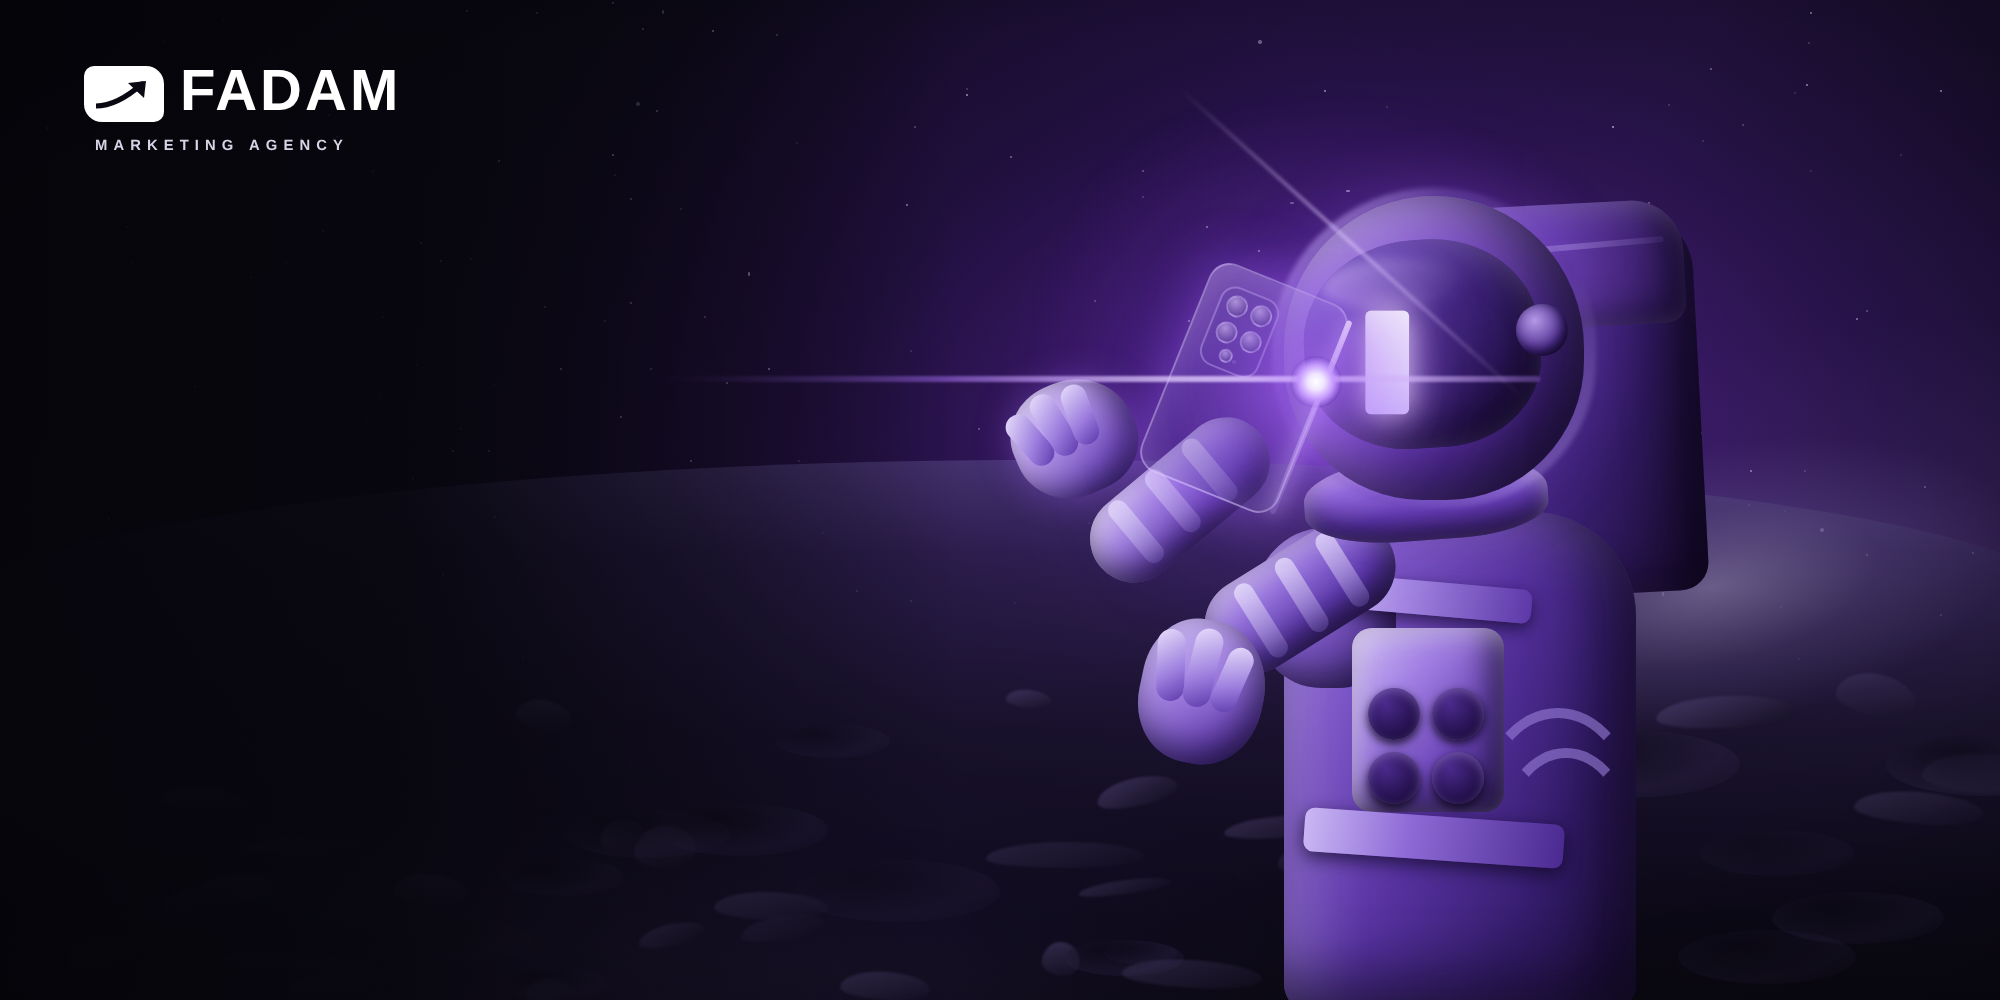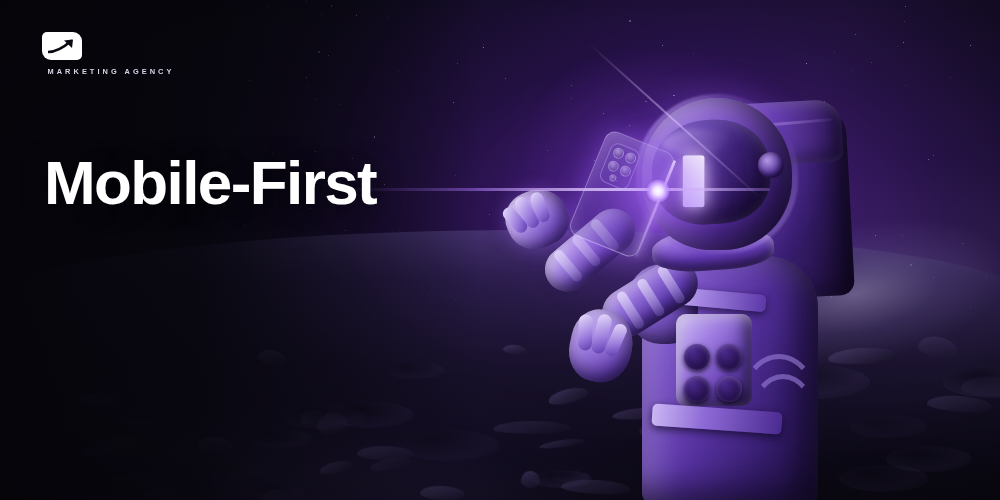--- a/index.html
+++ b/index.html
@@ -603,21 +603,21 @@
   <div class="bg-vignette"></div>
 
   <div class="logo">
     <div class="logo-row">
       <div class="logo-badge">
         <svg width="28" height="15" viewBox="0 0 28 15">
           <path d="M0 13 C7 13 15 9 23 2" stroke="#0a0812" stroke-width="2.6" fill="none" stroke-linecap="round"></path>
           <path d="M16 1.5 L25 0.5 L24 9 Z" fill="#0a0812"></path>
         </svg>
       </div>
+      <div class="logo-word">FADAM</div>
     </div>
     <div class="logo-tag">MARKETING AGENCY</div>
   </div>
 
   <div class="copy">
-    <div class="title-1">Mobile-First</div>
   </div>
 
 </div>
 
 </body></html>

